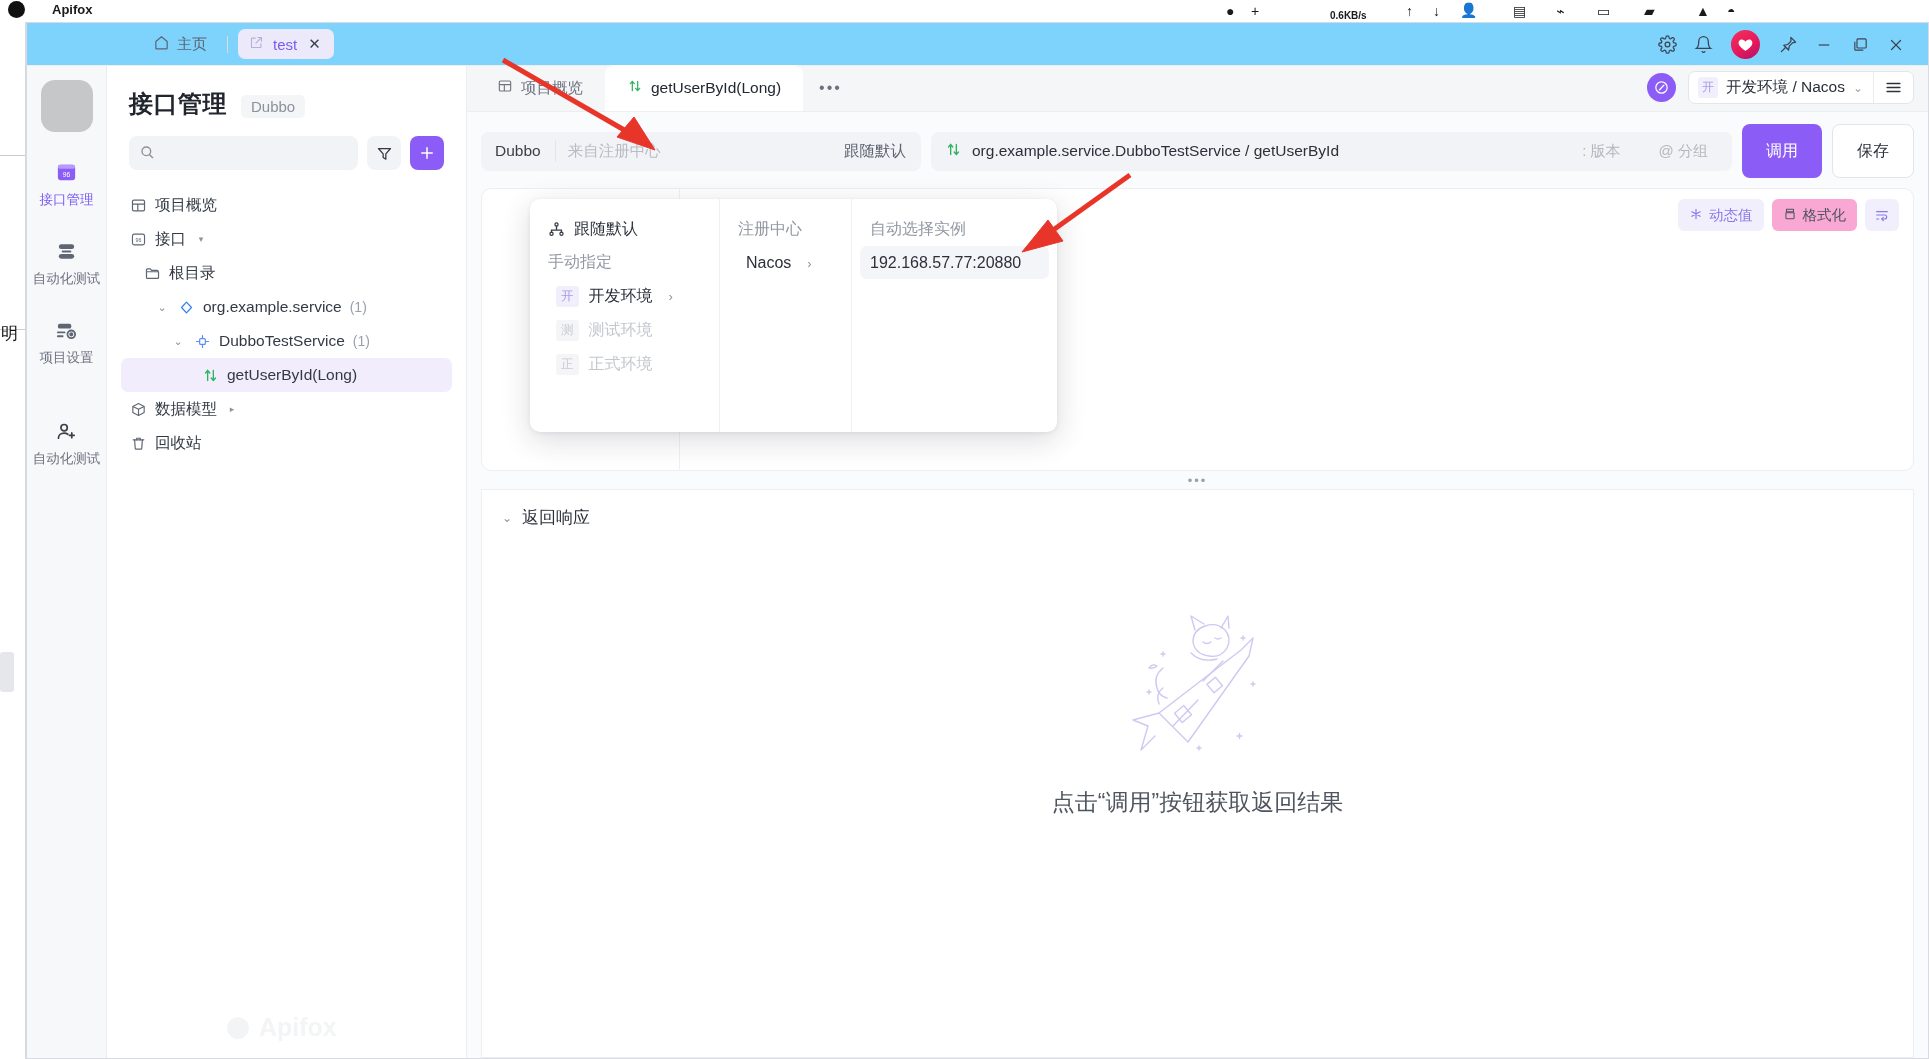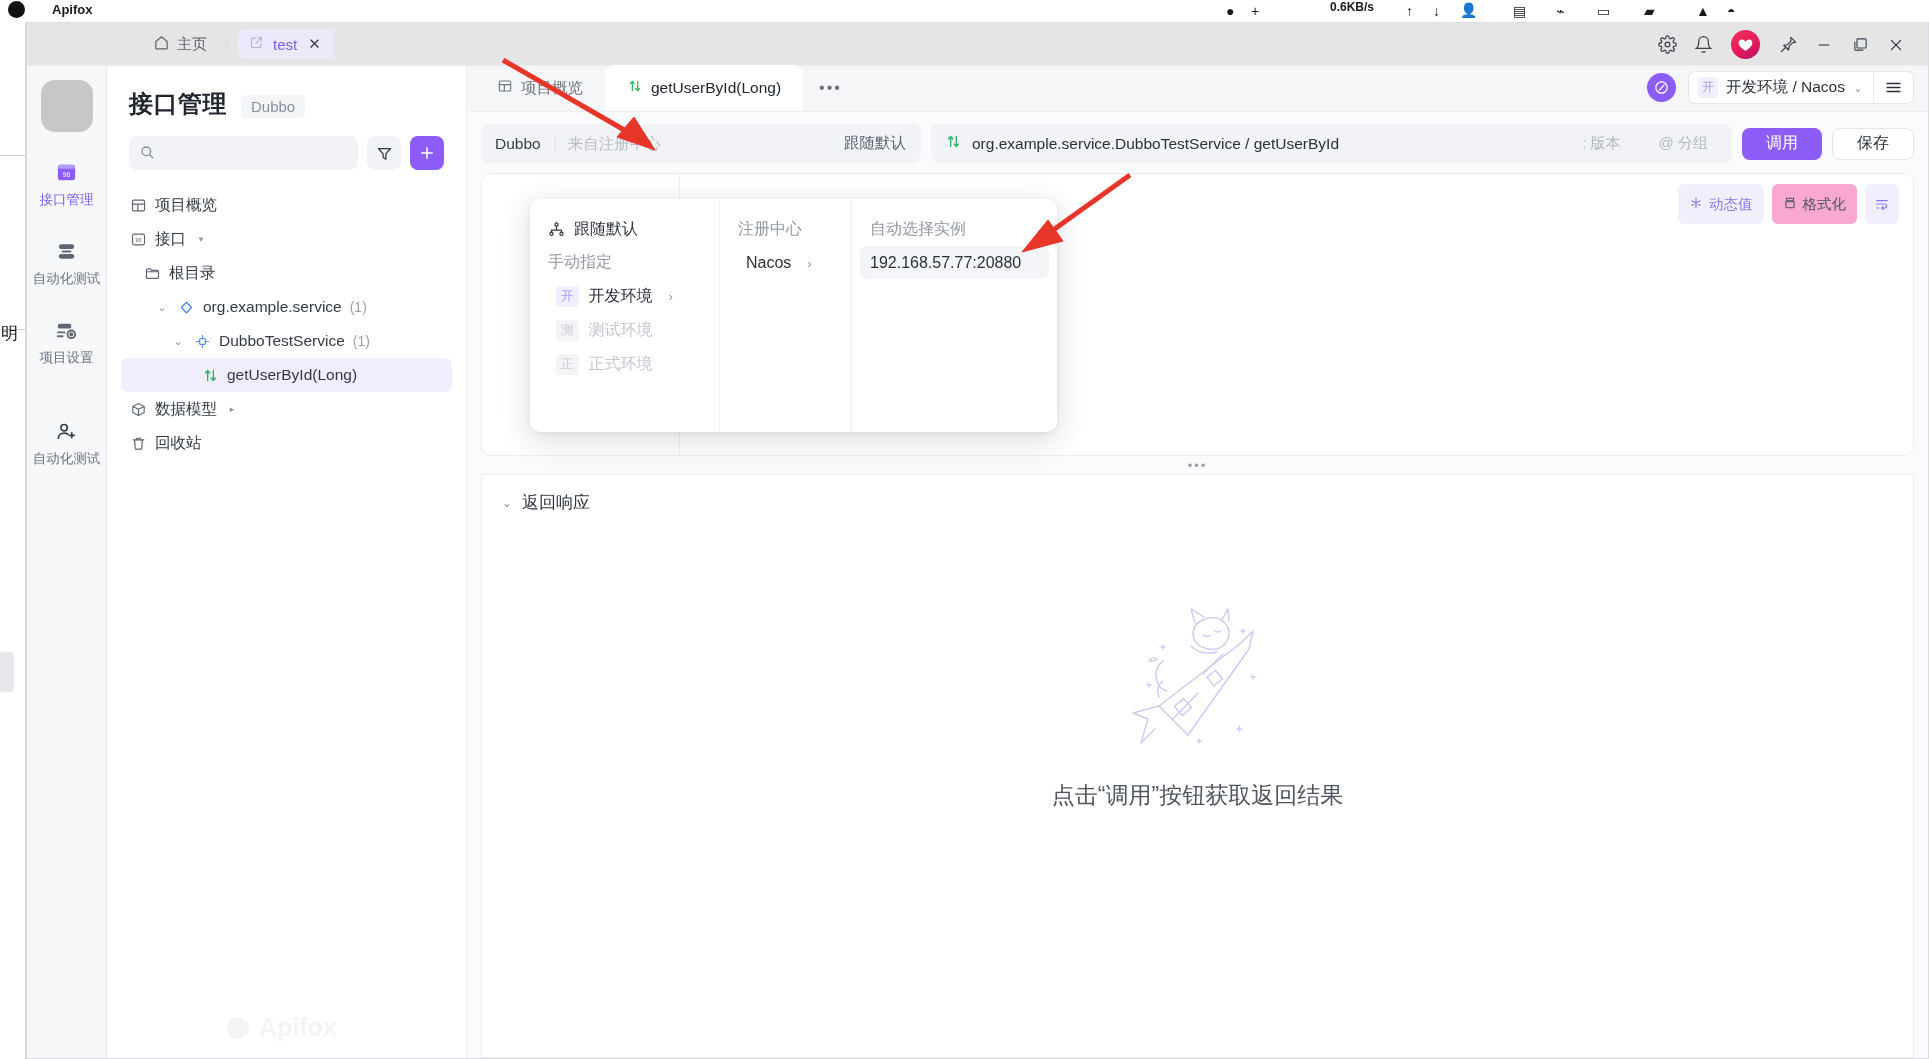--- a/index.html
+++ b/index.html
@@ -17,21 +17,21 @@
     position: absolute; inset: 0;
     background: #ffffff;
   }
   #os-taskbar {
     position: absolute; left: 0; top: 0; width: 1929px; height: 22px;
     background: #ffffff;
   }
   .os-item { position: absolute; color: #1a1a1a; font-size: 13px; font-weight: bold; white-space: nowrap; }
   #os-dot { position:absolute; left: 8px; top: 1px; width: 17px; height: 17px; border-radius: 50%; background:#111; }
   #os-appname { left: 52px; top: 2px; }
-  #os-net { left: 1330px; top: 0; font-size: 12px; }
+  #os-net { left: 1330px; top: 10px; font-size: 10px; }
   .os-glyph { position: absolute; color: #1a1a1a; font-size: 14px; }
 
   
   #edge-strip {
     position:absolute; left:0; top:22px; width: 26px; height: 1037px;
     background: #ffffff; border-right: 1px solid #d6d8dd;
   }
   #edge-box1 { position:absolute; left:0; top:133px; width:25px; height:175px; border-top:1px solid #c9ccd2; border-bottom:1px solid #c9ccd2; background:#fff;}
   #edge-cn { position:absolute; left:1px; top:300px; width:24px; font-size:17px; color:#111; }
   #edge-box2 { position:absolute; left:0; top:630px; width:14px; height:40px; background:#e6e7ea; border-radius:3px; }
@@ -41,21 +41,21 @@
     position: absolute; left: 26px; top: 22px;
     width: 1903px; height: 1037px;
     background: #fafbfc;
     border: 1px solid #d9dbe0;
     display: flex; flex-direction: column;
   }
 
   
   #titlebar {
     height: 43px; flex: 0 0 43px;
-    background: #e5e5e5;
+    background: #7dd3fc;
     display: flex; align-items: center;
     border-bottom: 1px solid #eceef1;
     position: relative;
   }
   #tb-left { display: flex; align-items: center; padding-left: 116px; gap: 0; }
   .tb-home {
     display: flex; align-items: center; gap: 7px;
     padding: 5px 10px; border-radius: 6px; cursor: default;
     color: #5d6470; font-size: 15px;
   }
@@ -209,35 +209,35 @@
   #addr-right {
     flex: 1; height: 39px; background: #f2f3f6; border-radius: 8px;
     display: flex; align-items: center; padding: 0 14px; gap: 10px; min-width: 0;
   }
   #addr-meth-ic { color: #2fb360; font-size: 16px; }
   #addr-path { font-size: 15.5px; color: #2b313a; white-space: nowrap; overflow: hidden; text-overflow: ellipsis; }
   #addr-ver { margin-left: auto; color: #b3b8c0; font-size: 15px; padding-right: 28px; }
   #addr-grp { color: #b3b8c0; font-size: 15px; padding-right: 10px; }
 
   .rq-btn {
-    height: 32px; border-radius: 8px; display: flex; align-items: center;
+    height: 54px; border-radius: 8px; display: flex; align-items: center;
     justify-content: center; font-size: 16px; padding: 0 24px;
   }
   #btn-run { background: #8b5cf6; color: #fff; }
   #btn-save { background: #fff; border: 1px solid #e3e5ea; color: #2b313a; }
 
   
   #req-panel {
     margin: 0 14px; background: #ffffff; border: 1px solid #eceef1;
     border-radius: 10px; flex: 0 0 283px; position: relative; overflow: hidden;
     display: flex; flex-direction: column;
   }
   #req-tools { position: absolute; right: 14px; top: 10px; display: flex; align-items: center; gap: 8px; }
   .tool-chip {
-    height: 40px; border-radius: 6px; display: flex; align-items: center; gap: 6px;
+    height: 32px; border-radius: 6px; display: flex; align-items: center; gap: 6px;
     padding: 0 11px; font-size: 14.5px;
   }
   .tool-chip.purple { background: #f2effd; color: #8a78e8; }
   .tool-chip.grey { background: #f9a8d4; color: #4d535d; }
   .tool-chip.sq { width: 34px; padding: 0; justify-content: center; background: #f2effd; color: #8a78e8; }
 
   #req-split { flex: 1; display: flex; }
   #req-col-a { flex: 0 0 198px; border-right: 1px solid #f0f1f4; }
   #req-col-b { flex: 1; }
 

